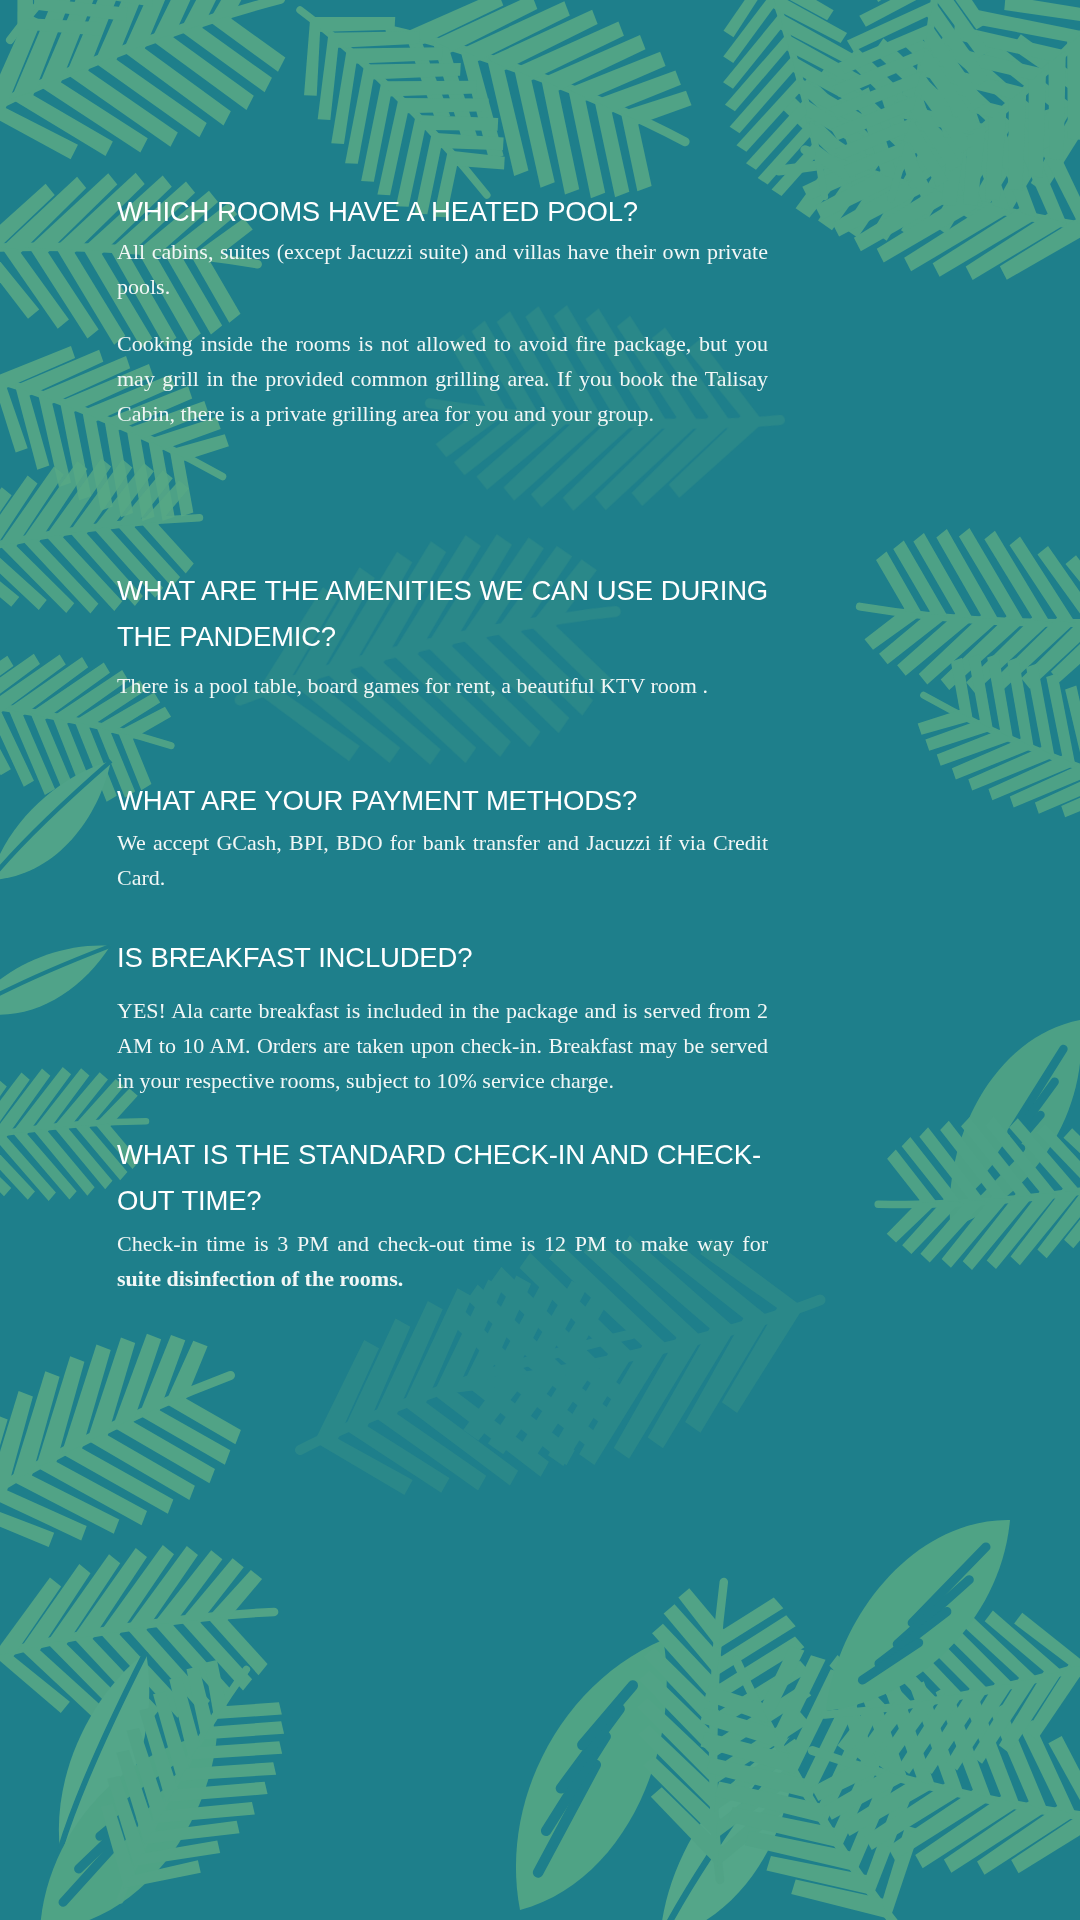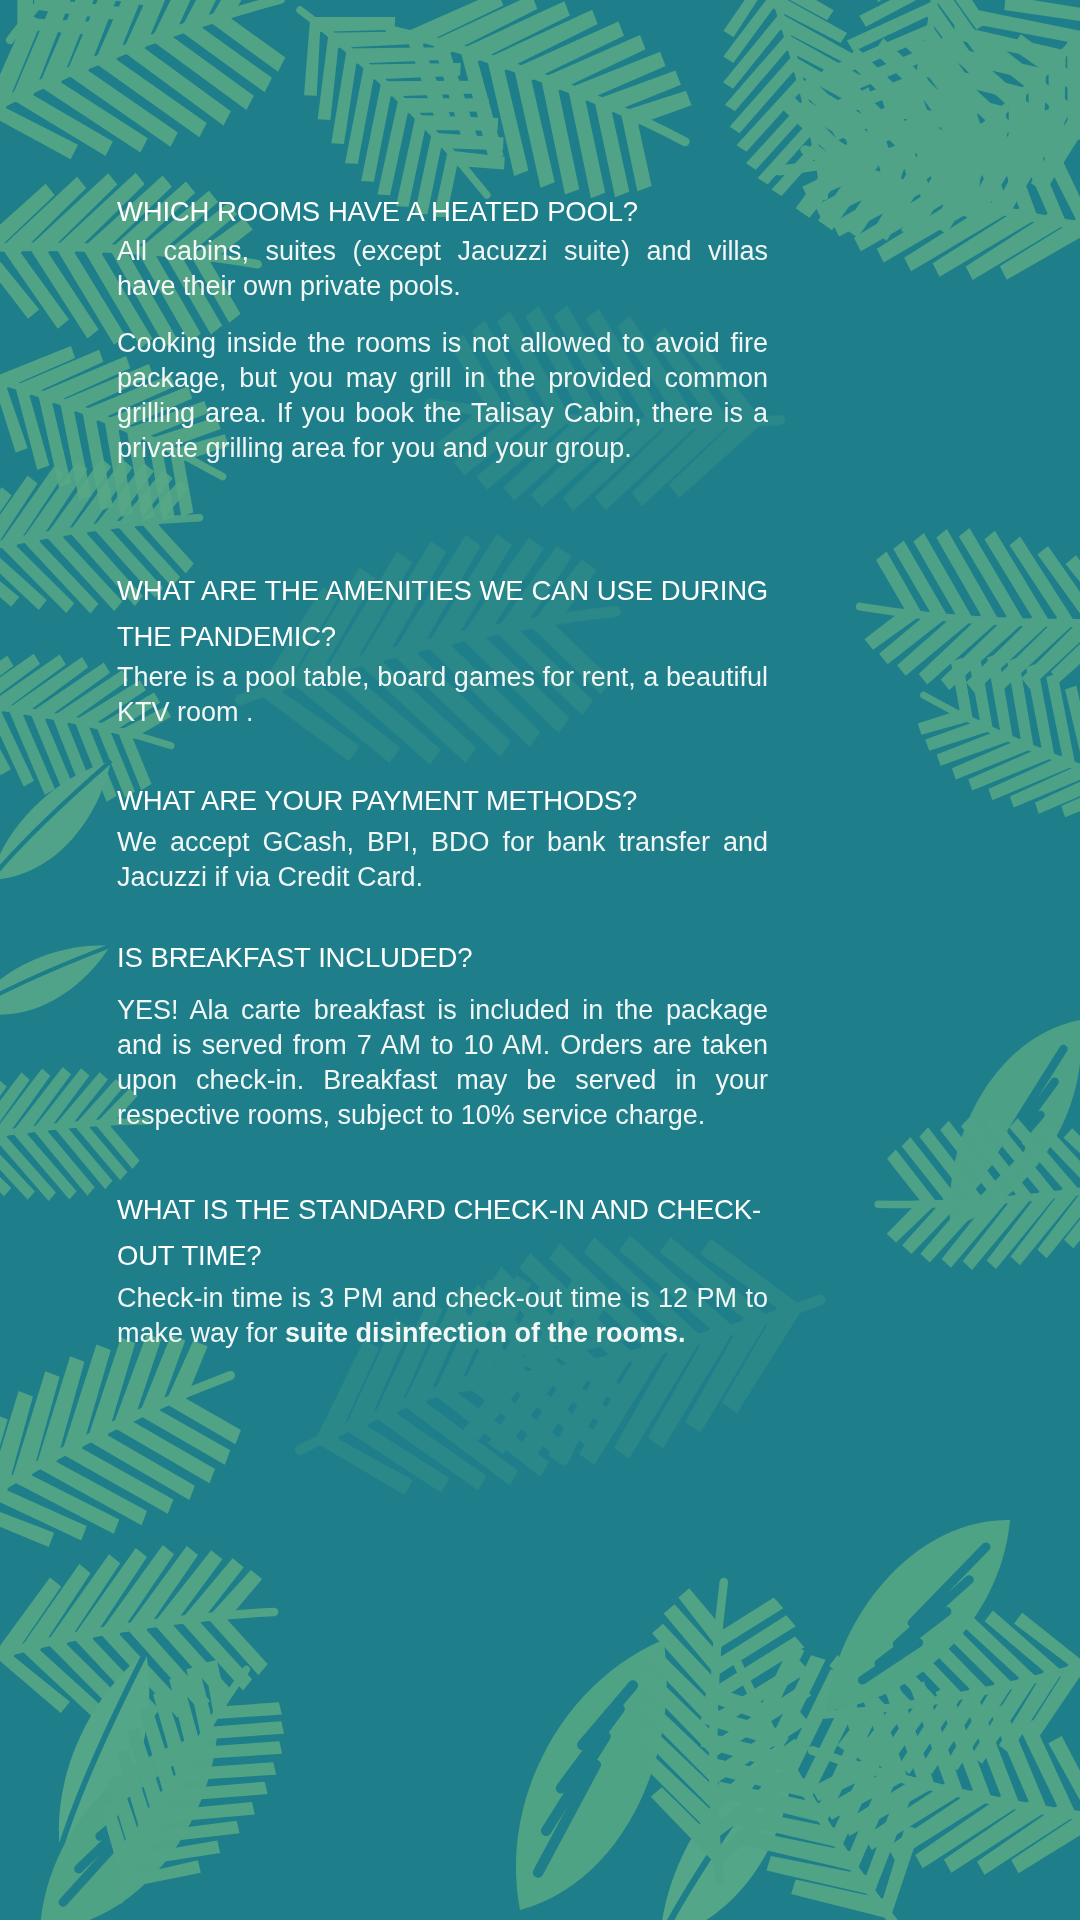--- a/index.html
+++ b/index.html
@@ -44,46 +44,46 @@
     font-weight: 400;
     color: #ffffff;
     font-size: 27.5px;
     line-height: 43px;
     letter-spacing: -0.2px;
     text-transform: uppercase;
     word-spacing: 0.5px;
   }
 
   .faq-answer {
-    font-family: Liberation Sans, sans-serif;
+    font-family: Liberation Serif, serif;
     color: #f2f7f6;
-    font-size: 27px;
+    font-size: 22px;
     line-height: 35px;
     text-align: justify;
     text-justify: inter-word;
     margin-top: 1px;
   }
 
   .faq-answer b, .faq-answer strong { font-weight: 700; }
 
   
   #sec-0 { top: 190px; }
   #sec-1 { top: 325px; }
   #sec-2 { top: 568px; }
   #sec-3 { top: 779px; }
   #sec-4 { top: 936px; }
-  #sec-5 { top: 1187px; }
+  #sec-5 { top: 1132px; }
 
   #sec-2 .faq-question { line-height: 46px; }
   #sec-5 .faq-question { line-height: 46px; }
 
   #sec-3 .faq-answer { margin-top: 3px; }
   #sec-4 .faq-answer { margin-top: 14px; }
   #sec-5 .faq-answer { margin-top: 2px; }
-  #sec-2 .faq-answer { margin-top: 0; }
+  #sec-2 .faq-answer { margin-top: 8px; }
 </style>
 </head>
 <body>
 
 <svg id="bg-art" viewBox="0 0 1080 1920" preserveAspectRatio="none" xmlns="http://www.w3.org/2000/svg">
   <defs>
 
     <g id="frond">
       <path d="M0,0 C 40,-8 110,-14 175,-10" stroke="#57a886" stroke-width="5" fill="none" stroke-linecap="round"></path>
       <g fill="#57a886">
@@ -200,21 +200,21 @@
     <p class="faq-answer">There is a pool table, board games for rent, a beautiful KTV room .</p>
   </section>
 
   <section class="faq-section" id="sec-3">
     <h2 class="faq-question">WHAT ARE YOUR PAYMENT METHODS?</h2>
     <p class="faq-answer">We accept GCash, BPI, BDO for bank transfer and Jacuzzi if via Credit Card.</p>
   </section>
 
   <section class="faq-section" id="sec-4">
     <h2 class="faq-question">IS BREAKFAST INCLUDED?</h2>
-    <p class="faq-answer">YES! Ala carte breakfast is included in the package and is served from 7 AM to 10 AM. Orders are taken upon check-in. Breakfast may be served in your respective rooms, subject to 10% service charge.</p>
+    <p class="faq-answer">YES! Ala carte breakfast is included in the package and is served from 2 AM to 10 AM. Orders are taken upon check-in. Breakfast may be served in your respective rooms, subject to 10% service charge.</p>
   </section>
 
   <section class="faq-section" id="sec-5">
     <h2 class="faq-question">WHAT IS THE STANDARD CHECK-IN AND CHECK-OUT TIME?</h2>
     <p class="faq-answer">Check-in time is 3 PM and check-out time is 12 PM to make way for <b>suite disinfection of the rooms.</b></p>
   </section>
 
 </main>
 
 </body></html>

